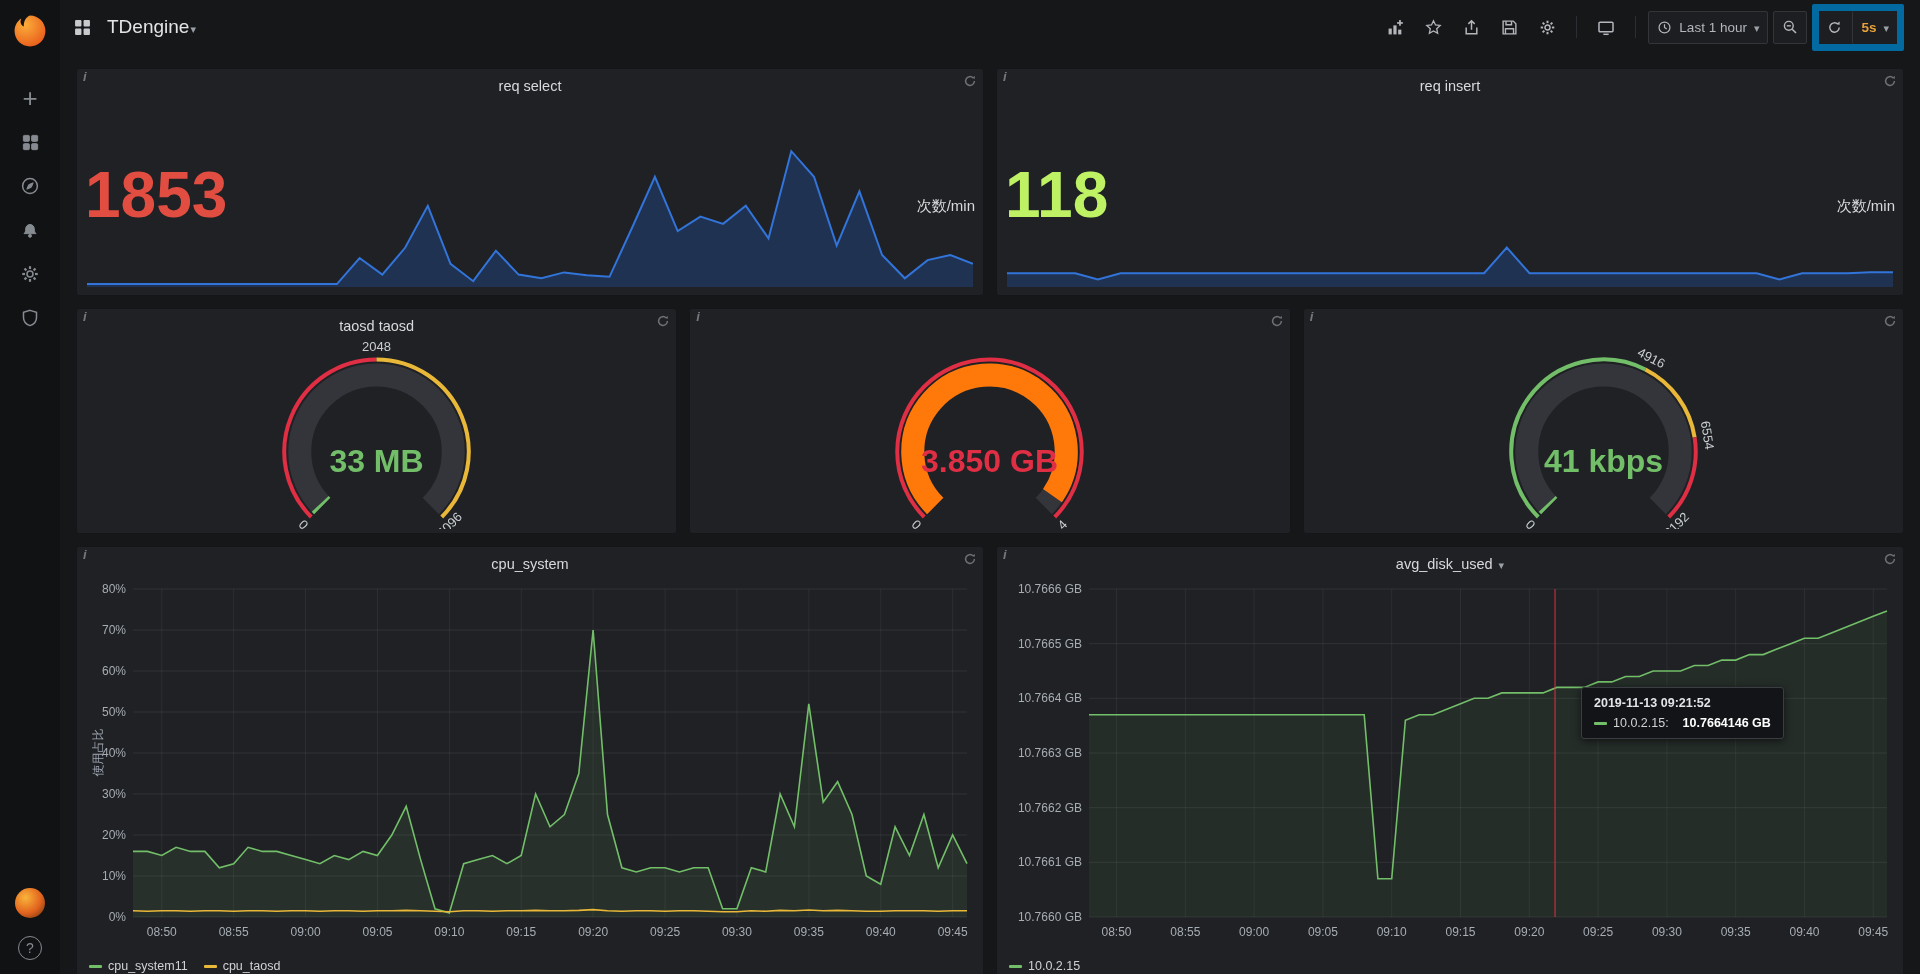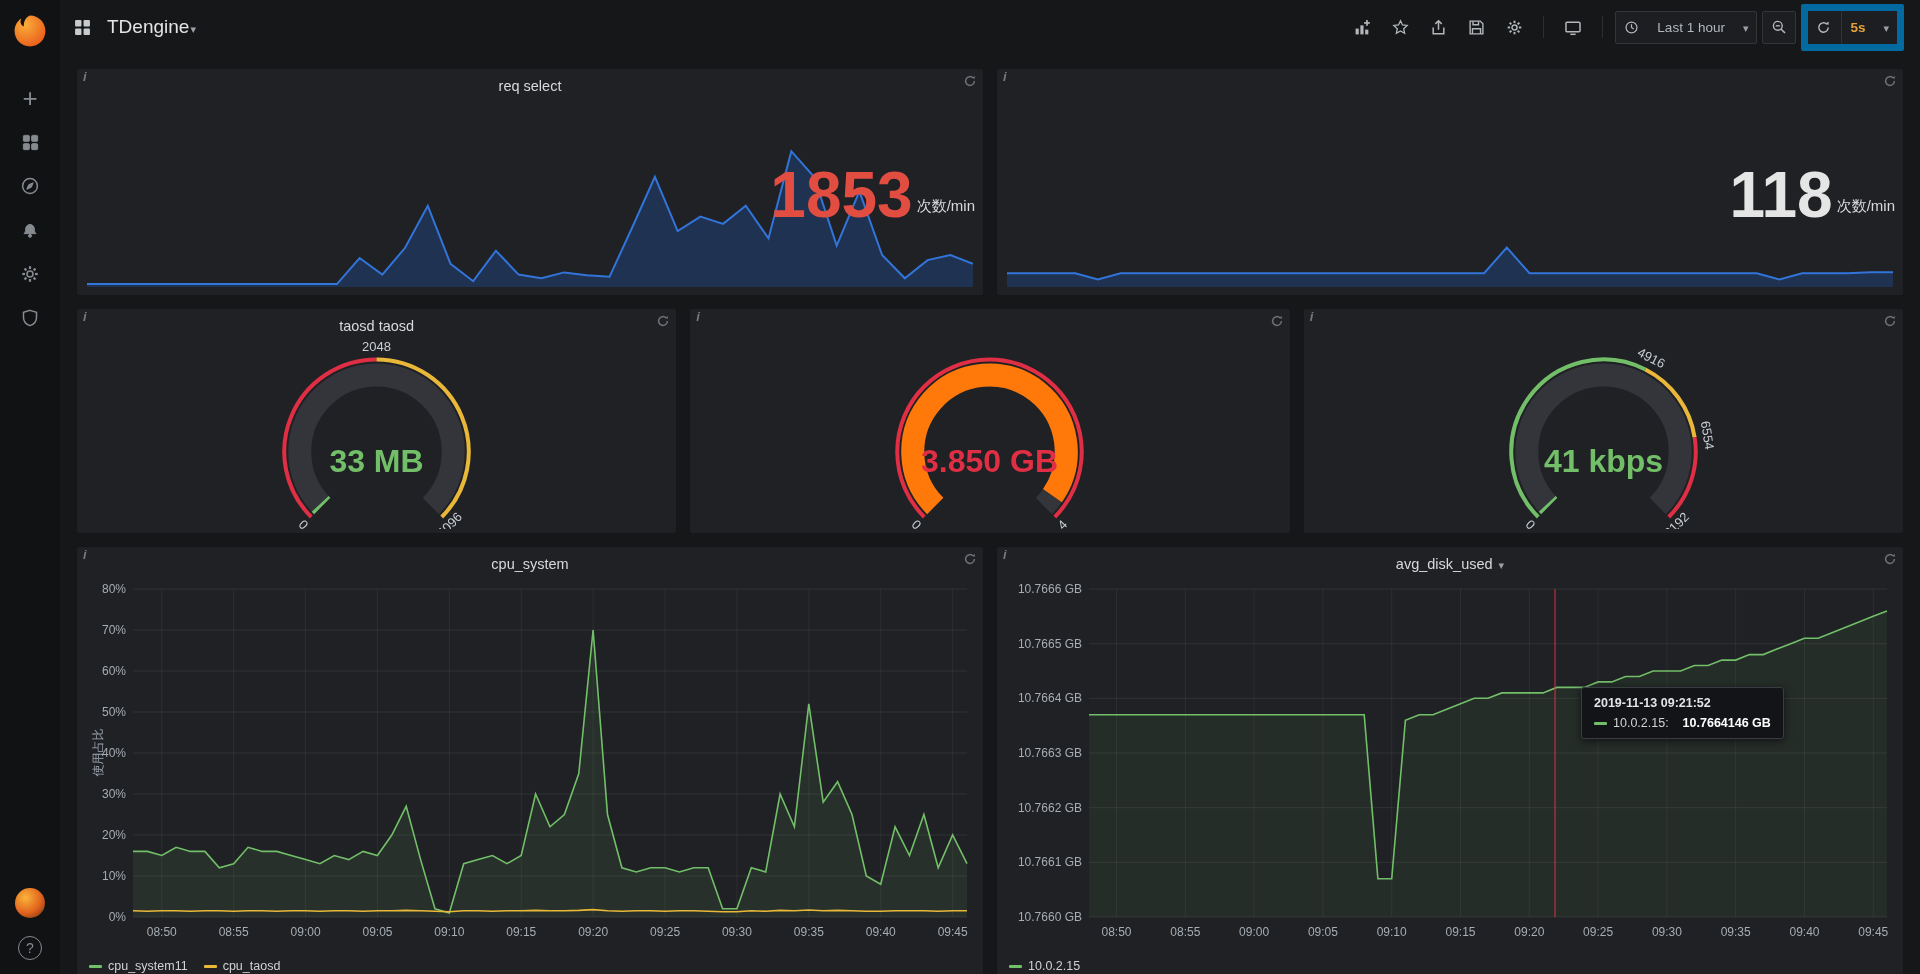--- a/index.html
+++ b/index.html
@@ -20,21 +20,21 @@
   .help-btn::before{content:"?";}
 
   
   .main{flex:1;display:flex;flex-direction:column;min-width:0;}
   .navbar{height:54px;flex:none;display:flex;align-items:center;justify-content:space-between;padding:0 16px 0 14px;background:#161719;}
   .nav-left{display:flex;align-items:center;gap:16px;}
   .nav-grid{display:flex;}
   .dash-title{font-size:19px;font-weight:500;color:#e3e4e6;background:none;border:none;display:flex;gap:1px;align-items:center;cursor:pointer;font-family:inherit;}
   .caret::after{content:"▾";font-size:11px;color:#9aa0a6;}
   .nav-right{display:flex;align-items:center;gap:5px;}
-  .nav-btn{height:33px;min-width:33px;padding:0 8px;display:flex;align-items:center;gap:18px;background:transparent;border:none;border-radius:2px;color:#b3b7bc;cursor:pointer;font-size:13.5px;font-family:inherit;}
+  .nav-btn{height:33px;min-width:33px;padding:0 8px;display:flex;align-items:center;gap:7px;background:transparent;border:none;border-radius:2px;color:#b3b7bc;cursor:pointer;font-size:13.5px;font-family:inherit;}
   .nav-btn.boxed{background:#1c1e22;border:1px solid #343539;}
   .nav-divider{width:1px;height:22px;background:#2c2e33;margin:0 7px;}
   .btn-group{display:flex;background:#1c1e22;border:7px solid #0369a1;border-radius:2px;}
   .btn-group .nav-btn{border:none;background:none;}
   .btn-group .nav-btn + .nav-btn{border-left:1px solid #343539;}
   .interval-label{font-weight:600;}
 
   
   .dashboard{flex:1;padding:14px 16px;display:flex;flex-direction:column;gap:12px;overflow:hidden;}
   .grid-row{display:grid;gap:12px;flex:none;}
@@ -43,21 +43,21 @@
   .r3{grid-template-columns:1fr 1fr;height:440px;}
   .panel{position:relative;background:#1f2124;border:1px solid #141619;border-radius:3px;}
   .panel-title{text-align:center;font-size:14.5px;font-weight:500;color:#d8d9da;padding-top:9px;cursor:pointer;display:flex;justify-content:center;gap:6px;align-items:flex-end;}
   .panel-info{position:absolute;top:0px;left:6px;color:#75797e;font-size:13px;font-weight:bold;font-style:italic;cursor:pointer;background:none;border:none;}
   .panel-info::before{content:"i";}
   .panel-spin{position:absolute;top:6px;right:7px;background:none;border:none;cursor:pointer;}
   .panel-body{position:absolute;left:8px;right:8px;top:34px;bottom:8px;}
 
   
   .spark{position:absolute;left:2px;right:2px;bottom:0;height:150px;z-index:1;}
-  .stat-wrap{position:absolute;left:0;right:0;top:35%;display:flex;justify-content:flex-end;align-items:flex-end;gap:4px;z-index:2;}
+  .stat-wrap{position:absolute;left:0;right:0;top:35%;display:flex;justify-content:space-between;align-items:flex-end;gap:12px;z-index:2;}
   .stat-value{font-size:64px;font-weight:700;line-height:0.9;}
   .stat-suffix{font-size:15px;color:#d8d9da;margin-bottom:9px;}
 
   
   .gauge{position:absolute;left:8px;right:8px;top:30px;bottom:4px;}
 
   
   .ts-area{position:absolute;left:10px;right:6px;top:34px;bottom:42px;}
   .axis-title{position:absolute;left:-13px;top:45%;transform:rotate(-90deg);font-size:12px;color:#9fa7b3;}
   .ts-legend{position:absolute;left:12px;bottom:12px;display:flex;align-items:center;}
@@ -266,27 +266,30 @@
         </section>
 
         <section class="panel">
           <button class="panel-info"></button>
           <button class="panel-spin">
             <svg width="12" height="12" viewBox="0 0 12 12" fill="none">
                 <path d="M10.4 6a4.4 4.4 0 1 1-1.3-3.1" stroke="#6e7277" stroke-width="1.5"></path>
                 <polygon points="10.9,0.9 10.7,3.9 8,2.7" fill="#6e7277"></polygon>
               </svg>
           </button>
+          <h2 class="panel-title">
+              <span>req insert</span>
+            </h2>
           <div class="panel-body">
             <div class="spark" id="spark-req-insert"><svg width="886" height="150">
                   <polygon points="0,150 0.0,136.2 22.7,136.2 45.4,136.2 68.2,136.2 90.9,142.4 113.6,136.2 136.3,136.2 159.0,136.2 181.7,136.2 204.5,136.2 227.2,136.2 249.9,136.2 272.6,136.2 295.3,136.2 318.1,136.2 340.8,136.2 363.5,136.2 386.2,136.2 408.9,136.2 431.6,136.2 454.4,136.2 477.1,136.2 499.8,110.6 522.5,136.2 545.2,136.2 567.9,136.2 590.7,136.2 613.4,136.2 636.1,136.2 658.8,136.2 681.5,136.2 704.3,136.2 727.0,136.2 749.7,136.2 772.4,142.4 795.1,136.2 817.8,136.2 840.6,136.2 863.3,135.3 886.0,135.3 886,150" fill="rgba(31,96,196,0.28)"></polygon>
                   <polyline points="0.0,136.2 22.7,136.2 45.4,136.2 68.2,136.2 90.9,142.4 113.6,136.2 136.3,136.2 159.0,136.2 181.7,136.2 204.5,136.2 227.2,136.2 249.9,136.2 272.6,136.2 295.3,136.2 318.1,136.2 340.8,136.2 363.5,136.2 386.2,136.2 408.9,136.2 431.6,136.2 454.4,136.2 477.1,136.2 499.8,110.6 522.5,136.2 545.2,136.2 567.9,136.2 590.7,136.2 613.4,136.2 636.1,136.2 658.8,136.2 681.5,136.2 704.3,136.2 727.0,136.2 749.7,136.2 772.4,142.4 795.1,136.2 817.8,136.2 840.6,136.2 863.3,135.3 886.0,135.3" fill="none" stroke="#3274d9" stroke-width="2"></polyline>
                 </svg></div>
             <div class="stat-wrap">
-              <span class="stat-value" style="color: #e5e5e5;">118</span>
+              <span class="stat-value" style="color: #bef264;">118</span>
               <span class="stat-suffix">次数/min</span>
             </div>
           </div>
         </section>
       </div>
 
       <div class="grid-row r2">
         <section class="panel">
           <button class="panel-info"></button>
           <button class="panel-spin">

